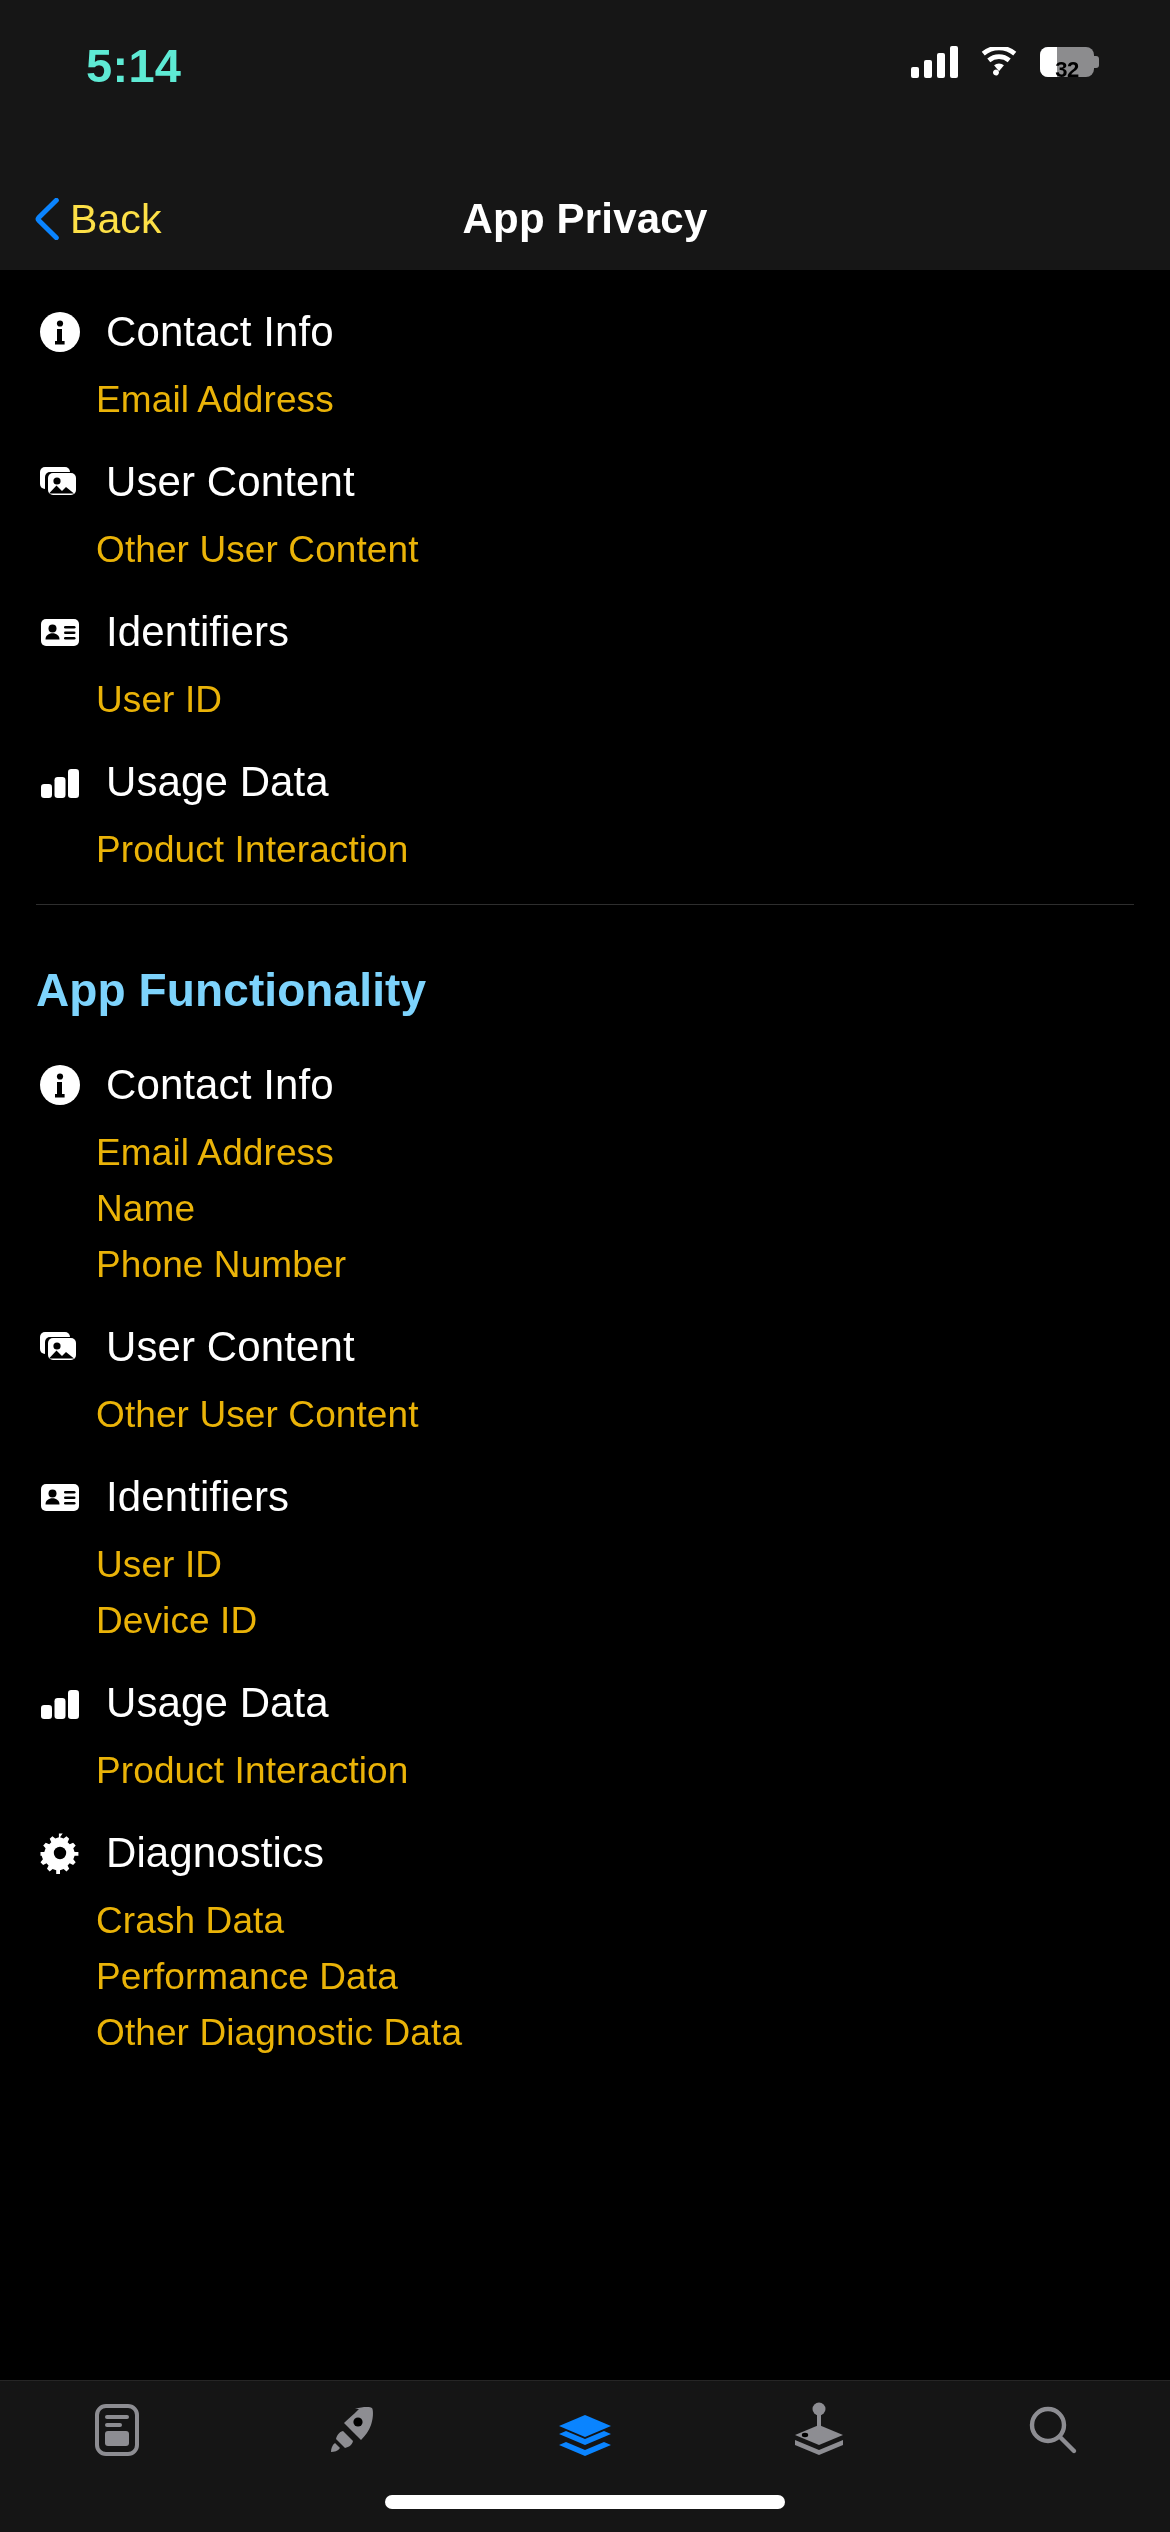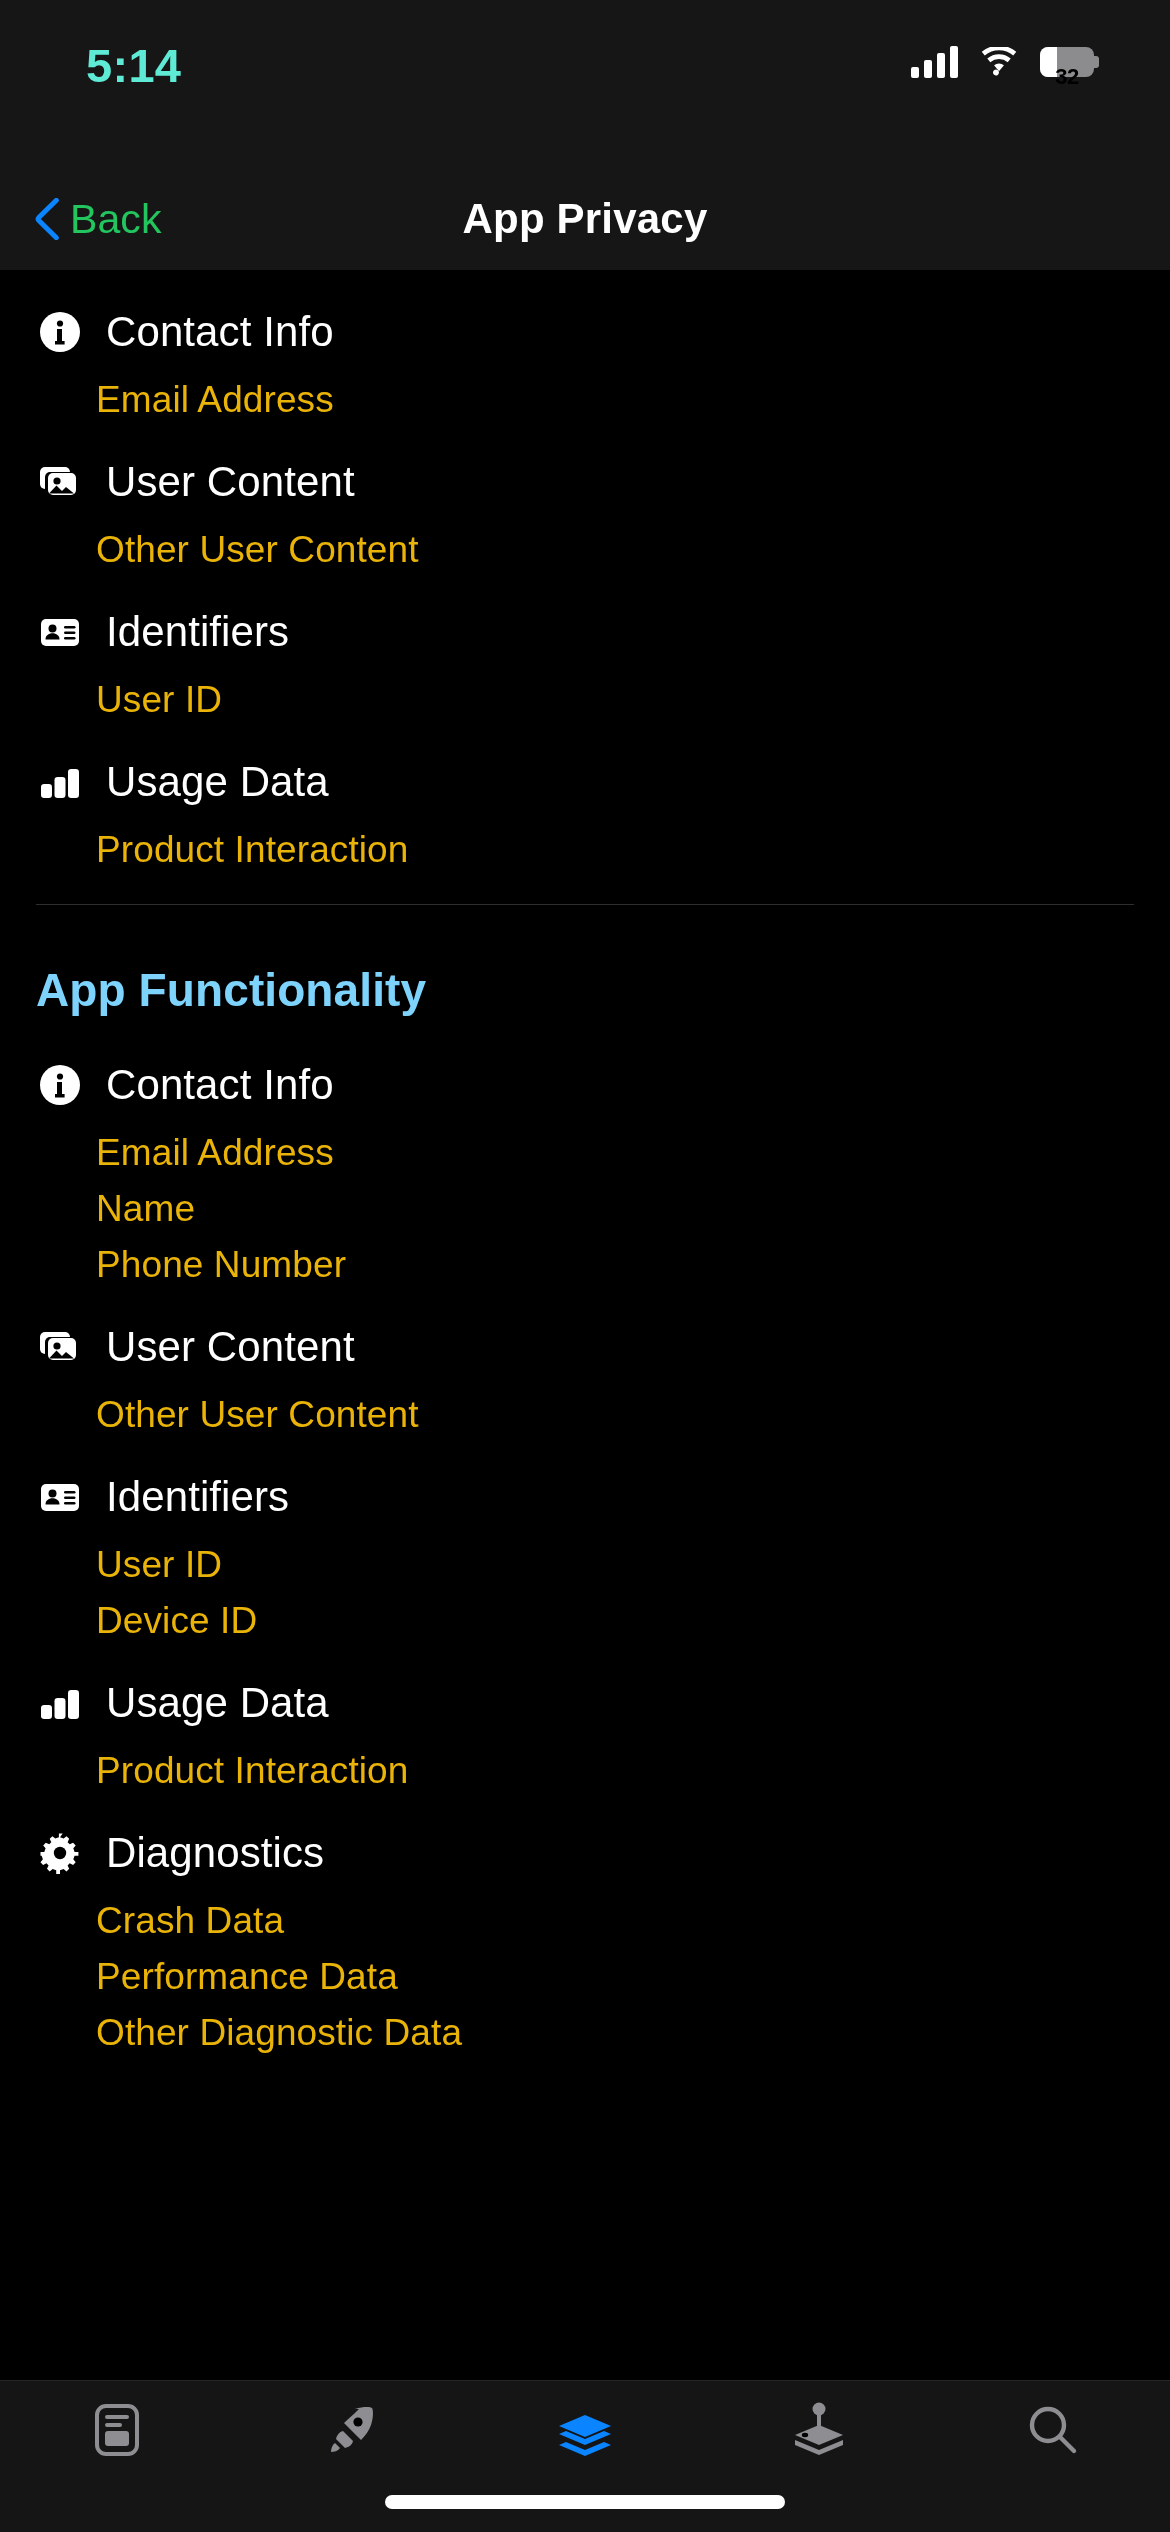--- a/index.html
+++ b/index.html
@@ -32,40 +32,40 @@
   .sig i:nth-child(3){ height:25px; }
   .sig i:nth-child(4){ height:32px; }
   .wifi { width:38px; height:30px; }
   .batt { position:relative; width:58px; height:30px; }
   .batt-body {
     position:absolute; left:0; top:0; width:54px; height:30px;
     border-radius:8px; background:#8c8c8e; overflow:hidden;
   }
   .batt-fill { position:absolute; left:0; top:0; bottom:0; width:32%; background:#fff; }
   .batt-pct {
-    position:absolute; left:0; top:15px; width:54px; height:30px;
+    position:absolute; left:0; top:8px; width:54px; height:30px;
     display:flex; align-items:center; justify-content:center;
     font-size:22px; font-weight:700; color:#000; letter-spacing:-0.4px;
   }
   .batt-cap {
     position:absolute; right:-1px; top:9px; width:5px; height:12px;
     background:#8c8c8e; border-radius:0 3px 3px 0;
   }
 
   
   .navbar {
     height:102px; flex:0 0 102px;
     background:#161616;
     display:flex; align-items:center;
     position:relative;
     padding:0 34px;
   }
   .back-btn {
     display:flex; align-items:center; gap:10px;
-    color:#22c55e; font-size:41px; letter-spacing:0.1px;
+    color:#fde047; font-size:41px; letter-spacing:0.1px;
   }
   .chev { width:26px; height:42px; flex:0 0 26px; }
   .nav-title {
     position:absolute; left:0; right:0; text-align:center;
     color:#fff; font-size:42px; font-weight:700; letter-spacing:0.2px;
     pointer-events:none;
   }
 
   
   .content {

